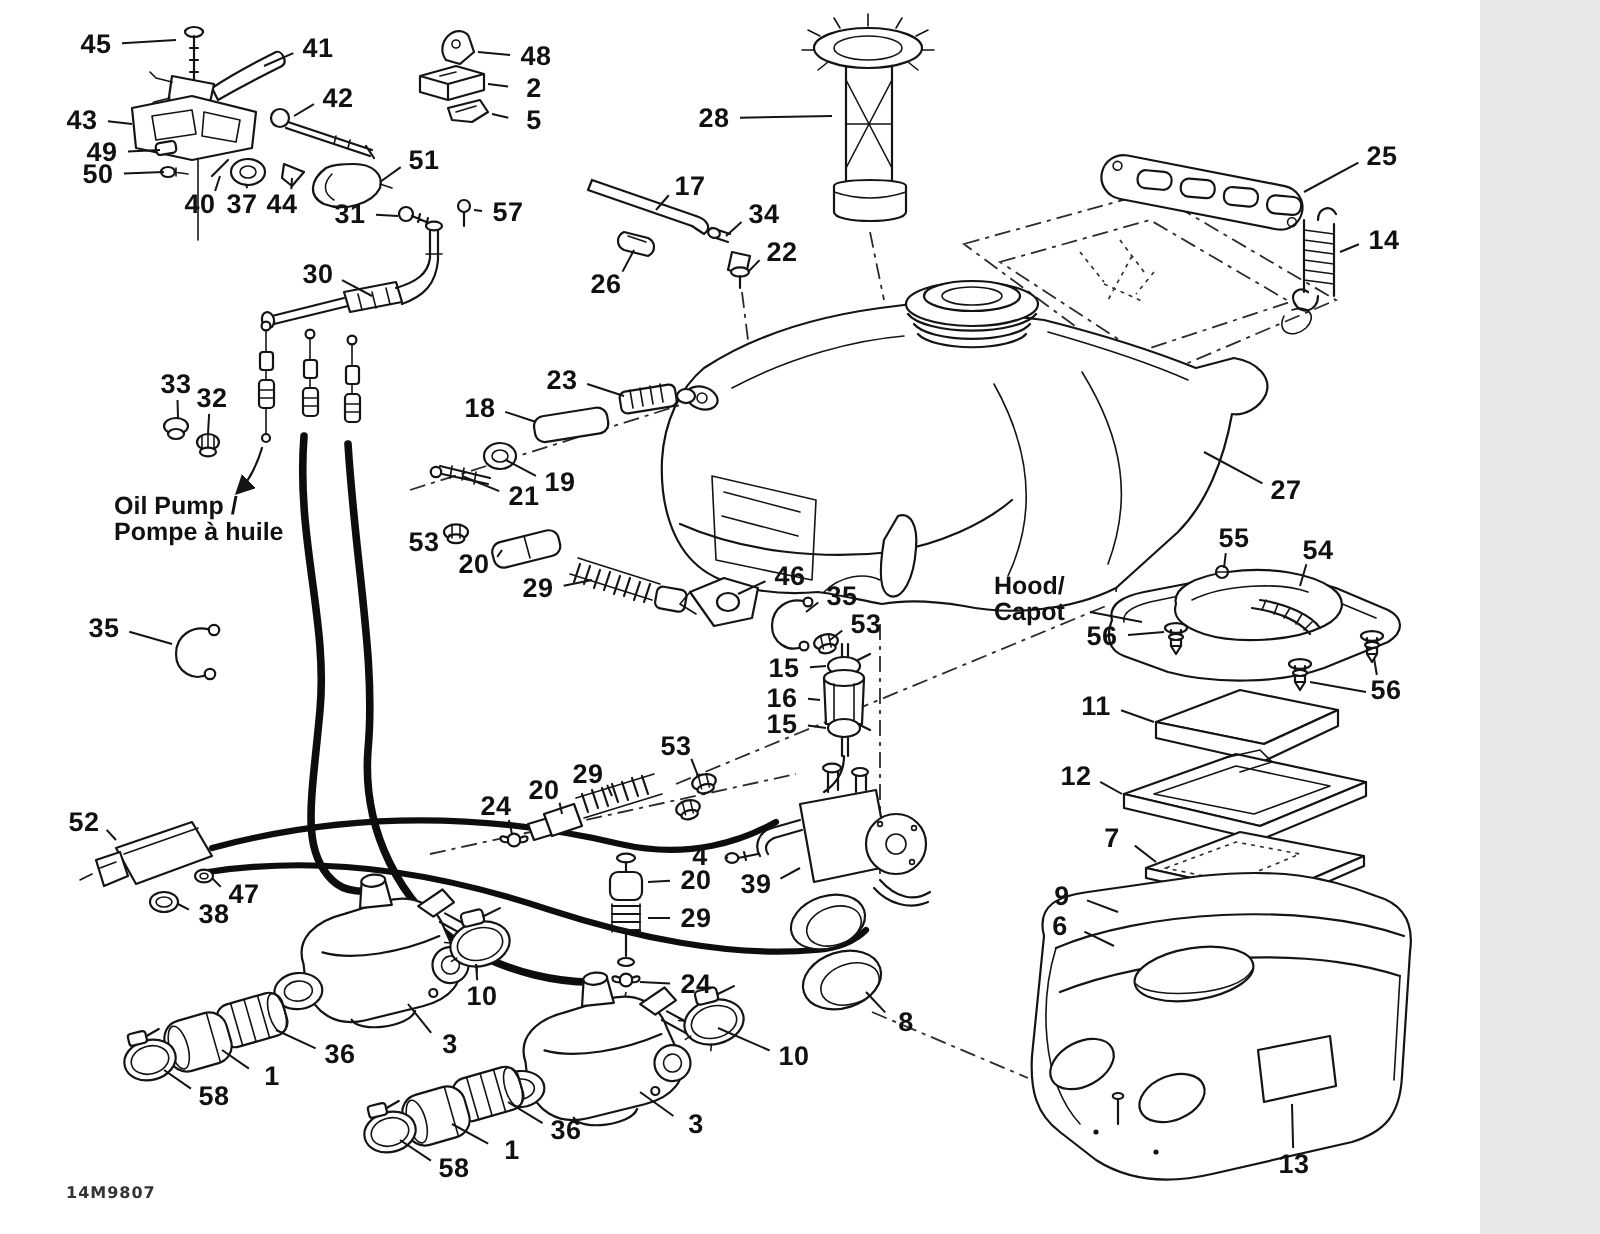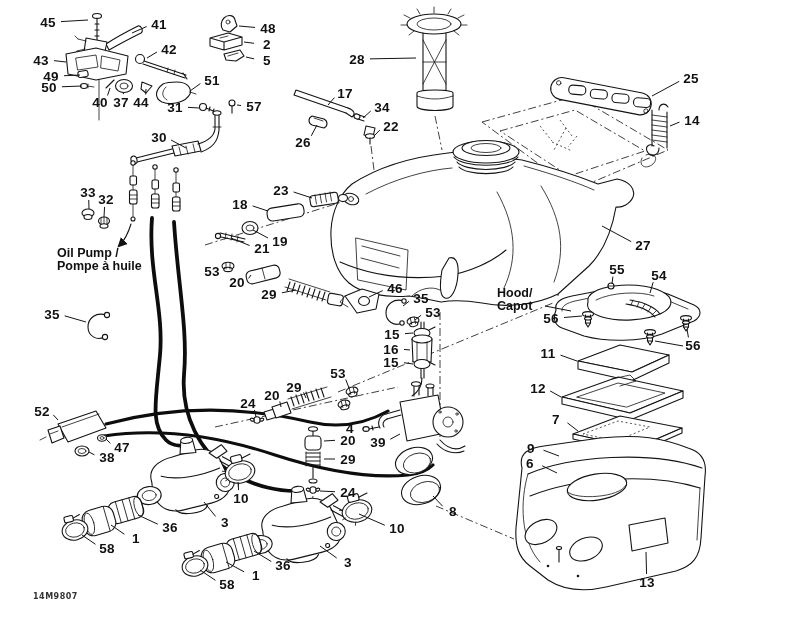--- a/index.html
+++ b/index.html
@@ -1,16 +1,16 @@
 <!DOCTYPE html>
 <html><head>
 <meta charset="utf-8">
 <style>
   html,body{margin:0;padding:0;background:#e8e8e8;}
-  #stage{position:relative;width:800px;height:617px;background:#ffffff;overflow:hidden;
+  #stage{position:relative;width:740px;height:617px;background:#ffffff;overflow:hidden;
          font-family:"Liberation Sans",sans-serif;}
   svg{position:absolute;left:0;top:0;}
   .ln{fill:none;stroke:#141414;stroke-width:1.1;stroke-linecap:round;stroke-linejoin:round;}
   .lnf{fill:#ffffff;stroke:#141414;stroke-width:1.1;stroke-linejoin:round;}
   .t8{stroke-width:.8;}
   .cable{fill:none;stroke:#0d0d0d;stroke-width:3.8;stroke-linecap:round;}
   .hose{fill:none;stroke:#0d0d0d;stroke-width:3.1;stroke-linecap:round;}
   .chain{fill:none;stroke:#2b2b2b;stroke-width:.9;stroke-dasharray:8 3 2 3;}
   .dot{fill:none;stroke:#2b2b2b;stroke-width:.8;stroke-dasharray:2 2.5;}
   .leader{stroke:#141414;stroke-width:1;}

